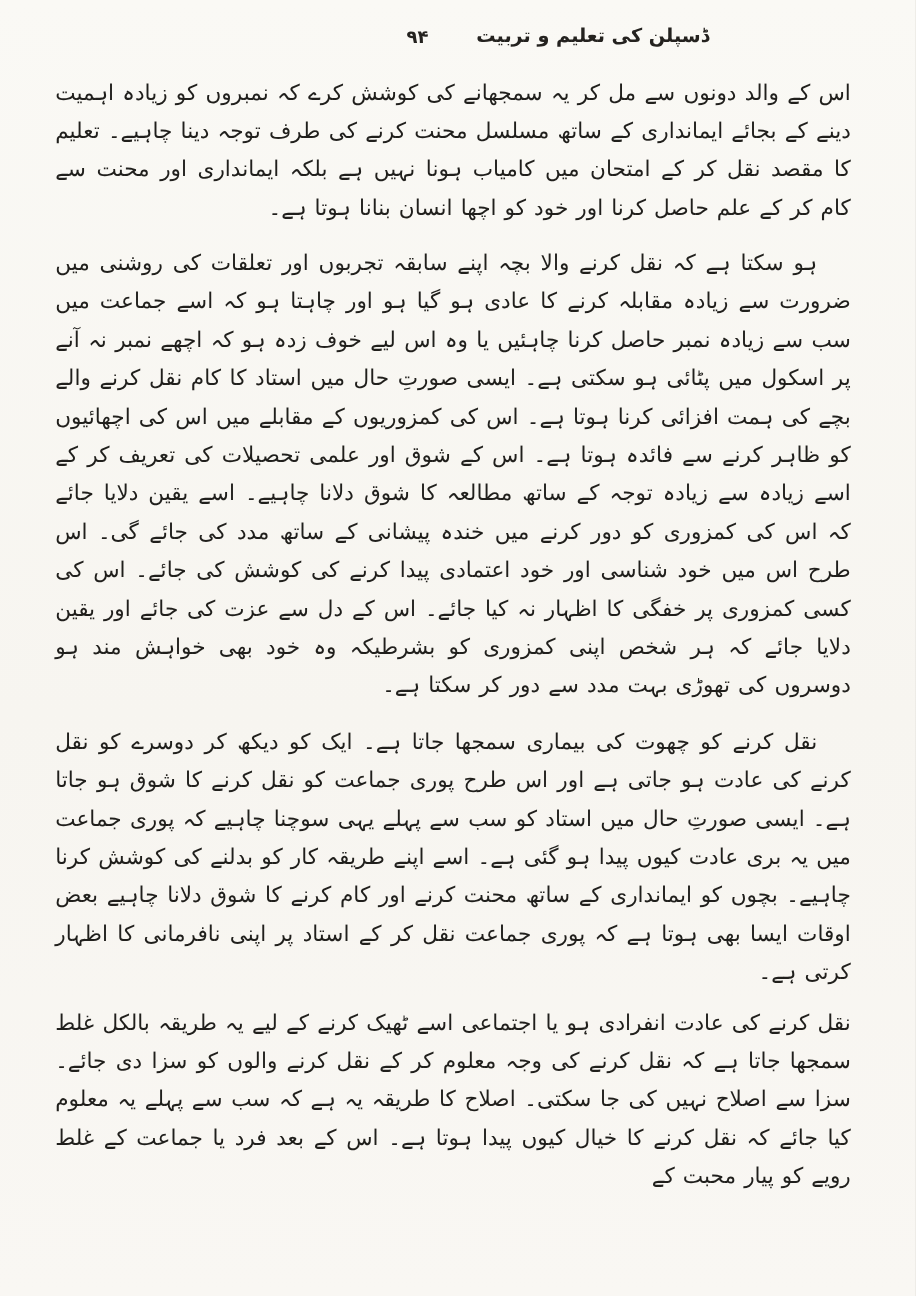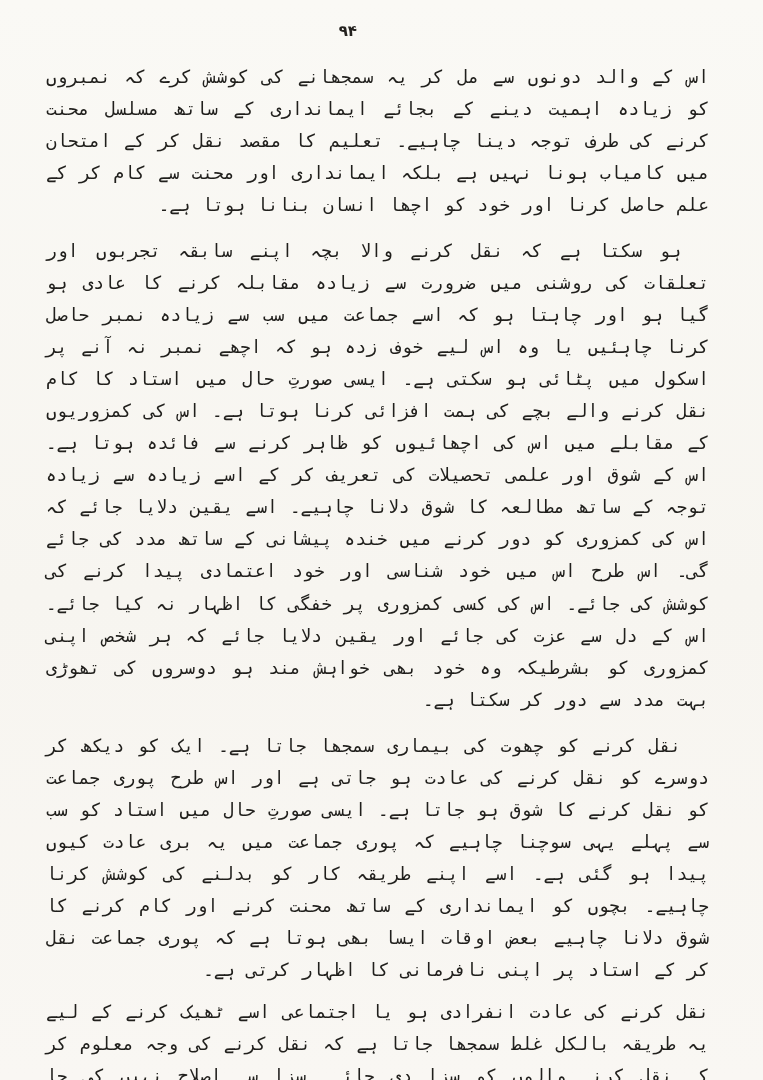--- a/index.html
+++ b/index.html
@@ -46,35 +46,35 @@
     margin-top: 2px;
   }
   .page-body p {
     margin: 0 0 10px 0;
     font-size: 18px;
     line-height: 1.78;
     text-align: justify;
     text-justify: inter-word;
     word-spacing: 1px;
     color: #201f1c;
-    font-family: Liberation Mono, monospace;
   }
   .page-body p.indent {
     text-indent: 28px;
   }
   .page-body p.section-gap {
     margin-top: 14px;
   }
 </style>
 </head>
 <body>
 
 <div class="page">
 
   <div class="page-header">
+    <span class="header-title">ڈسپلن کی تعلیم و تربیت</span>
     <span class="page-number">۹۴</span>
   </div>
 
   <div class="page-body">
     <p>اس کے والد دونوں سے مل کر یہ سمجھانے کی کوشش کرے کہ نمبروں کو زیادہ اہمیت دینے کے بجائے ایمانداری کے ساتھ مسلسل محنت کرنے کی طرف توجہ دینا چاہیے۔ تعلیم کا مقصد نقل کر کے امتحان میں کامیاب ہونا نہیں ہے بلکہ ایمانداری اور محنت سے کام کر کے علم حاصل کرنا اور خود کو اچھا انسان بنانا ہوتا ہے۔</p>
     <p class="indent section-gap">ہو سکتا ہے کہ نقل کرنے والا بچہ اپنے سابقہ تجربوں اور تعلقات کی روشنی میں ضرورت سے زیادہ مقابلہ کرنے کا عادی ہو گیا ہو اور چاہتا ہو کہ اسے جماعت میں سب سے زیادہ نمبر حاصل کرنا چاہئیں یا وہ اس لیے خوف زدہ ہو کہ اچھے نمبر نہ آنے پر اسکول میں پٹائی ہو سکتی ہے۔ ایسی صورتِ حال میں استاد کا کام نقل کرنے والے بچے کی ہمت افزائی کرنا ہوتا ہے۔ اس کی کمزوریوں کے مقابلے میں اس کی اچھائیوں کو ظاہر کرنے سے فائدہ ہوتا ہے۔ اس کے شوق اور علمی تحصیلات کی تعریف کر کے اسے زیادہ سے زیادہ توجہ کے ساتھ مطالعہ کا شوق دلانا چاہیے۔ اسے یقین دلایا جائے کہ اس کی کمزوری کو دور کرنے میں خندہ پیشانی کے ساتھ مدد کی جائے گی۔ اس طرح اس میں خود شناسی اور خود اعتمادی پیدا کرنے کی کوشش کی جائے۔ اس کی کسی کمزوری پر خفگی کا اظہار نہ کیا جائے۔ اس کے دل سے عزت کی جائے اور یقین دلایا جائے کہ ہر شخص اپنی کمزوری کو بشرطیکہ وہ خود بھی خواہش مند ہو دوسروں کی تھوڑی بہت مدد سے دور کر سکتا ہے۔</p>
     <p class="indent section-gap">نقل کرنے کو چھوت کی بیماری سمجھا جاتا ہے۔ ایک کو دیکھ کر دوسرے کو نقل کرنے کی عادت ہو جاتی ہے اور اس طرح پوری جماعت کو نقل کرنے کا شوق ہو جاتا ہے۔ ایسی صورتِ حال میں استاد کو سب سے پہلے یہی سوچنا چاہیے کہ پوری جماعت میں یہ بری عادت کیوں پیدا ہو گئی ہے۔ اسے اپنے طریقہ کار کو بدلنے کی کوشش کرنا چاہیے۔ بچوں کو ایمانداری کے ساتھ محنت کرنے اور کام کرنے کا شوق دلانا چاہیے بعض اوقات ایسا بھی ہوتا ہے کہ پوری جماعت نقل کر کے استاد پر اپنی نافرمانی کا اظہار کرتی ہے۔</p>
     <p>نقل کرنے کی عادت انفرادی ہو یا اجتماعی اسے ٹھیک کرنے کے لیے یہ طریقہ بالکل غلط سمجھا جاتا ہے کہ نقل کرنے کی وجہ معلوم کر کے نقل کرنے والوں کو سزا دی جائے۔ سزا سے اصلاح نہیں کی جا سکتی۔ اصلاح کا طریقہ یہ ہے کہ سب سے پہلے یہ معلوم کیا جائے کہ نقل کرنے کا خیال کیوں پیدا ہوتا ہے۔ اس کے بعد فرد یا جماعت کے غلط رویے کو پیار محبت کے</p>
   </div>
 

